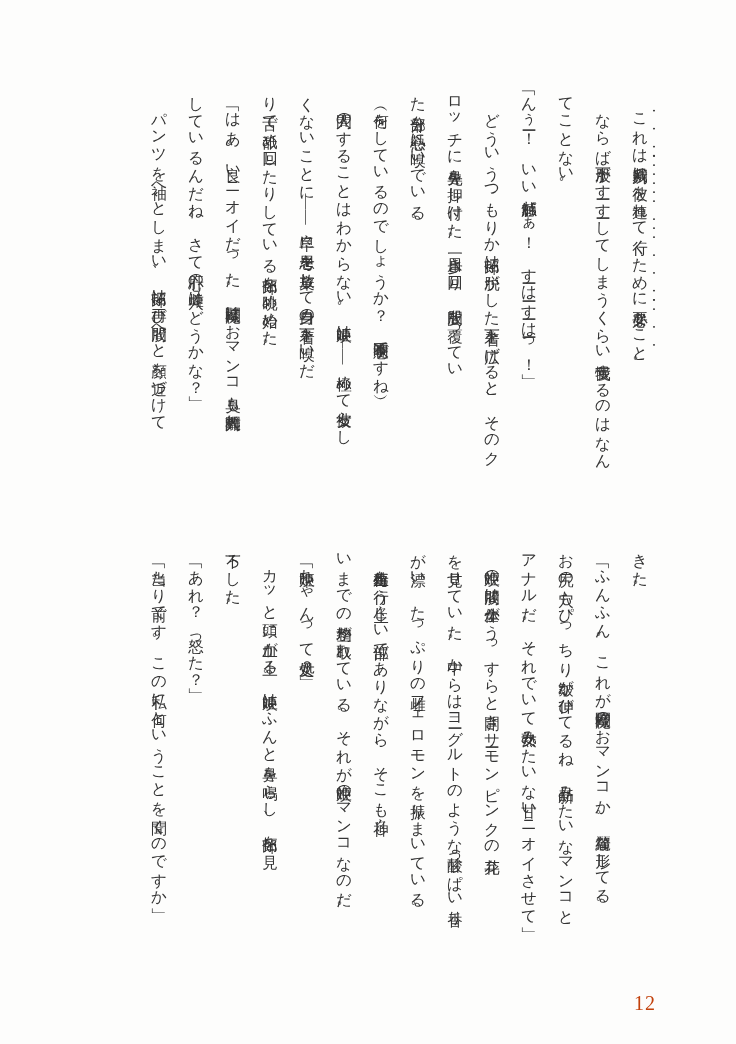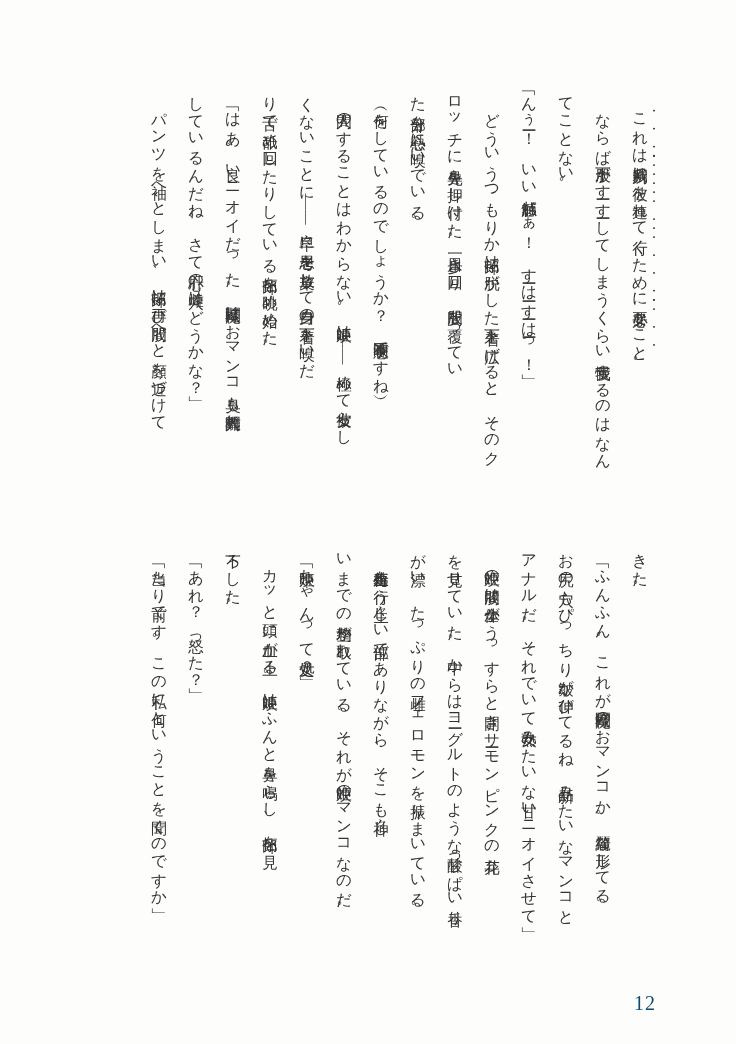--- a/index.html
+++ b/index.html
@@ -46,21 +46,21 @@
     text-emphasis: filled dot #3a3a3a;
     -webkit-text-emphasis-position: over right;
     text-emphasis-position: over right;
   }
   .page-number {
     position: absolute;
     top: 992px;
     left: 634px;
     font-size: 20px;
     letter-spacing: 1px;
-    color: #0c4a6e;
+    color: #c2410c;
   }
 </style>
 </head>
 <body>
 
 <div class="page">
   <section class="band band-upper">
       <p class="line indent"><span class="em-dots">これは裁判所に彼を連れて行くために必要なこと</span><span>。</span></p>
       <p class="line indent"><span>ならば股下がすーすーしてしまうくらい我慢するのはなん</span></p>
       <p class="line"><span>てことない。</span></p>

